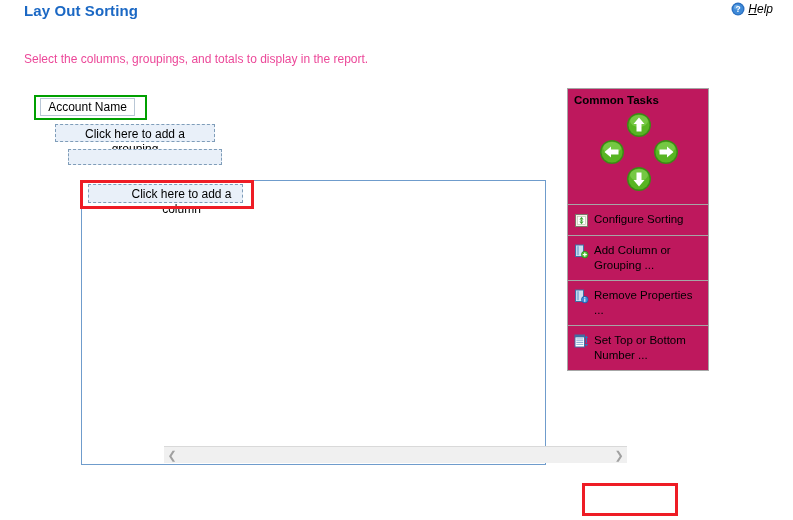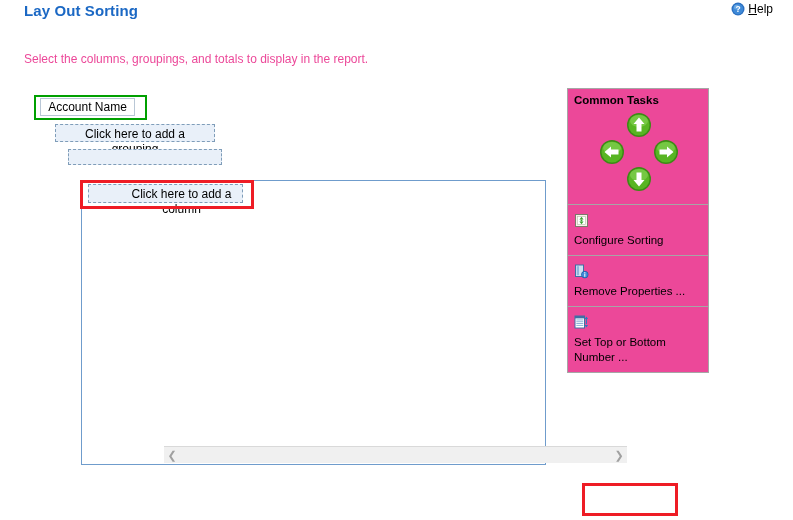--- a/index.html
+++ b/index.html
@@ -34,20 +34,21 @@
     display: flex;
     align-items: center;
     gap: 3px;
     font-size: 12px;
     color: #000000;
     text-decoration: none;
     cursor: pointer;
   }
   .help-link .label {
     text-decoration: none;
+    font-style: italic;
   }
   .help-link .label u {
     text-decoration: underline;
   }
   .help-icon {
     width: 14px;
     height: 14px;
     display: inline-block;
     line-height: 0;
   }
@@ -177,21 +178,21 @@
     border: 3px solid #ee1c25;
   }
 
   
   .tasks-panel {
     position: absolute;
     left: 567px;
     top: 88px;
     width: 142px;
     border: 1px solid #a6a6a6;
-    background: #ec4899;
+    background: #be185d;
     box-sizing: border-box;
   }
   .tasks-header {
     font-size: 11.5px;
     font-weight: bold;
     padding: 5px 0 4px 6px;
     color: #000;
   }
   .nav-pad {
     position: relative;
@@ -214,21 +215,20 @@
     padding: 5px 4px 5px 6px;
   }
   .task-item {
     display: flex;
     align-items: flex-start;
     gap: 5px;
     padding: 2px 0;
     cursor: pointer;
     font-size: 11.5px;
     line-height: 15px;
-    flex-direction: column;
   }
   .task-icon {
     width: 15px;
     height: 15px;
     flex: 0 0 15px;
     line-height: 0;
     margin-top: 1px;
   }
   .task-label {
     color: #000;
@@ -329,20 +329,35 @@
           <rect x="3.5" y="3.5" width="8" height="8" fill="#ffffff" stroke="#b5b5a5" stroke-width="0.6"></rect>
           <polygon points="7.5,3.8 9.6,6.4 5.4,6.4" fill="#3aa033"></polygon>
           <rect x="6.6" y="6.6" width="1.8" height="1.8" fill="#3aa033"></rect>
           <polygon points="7.5,11.2 5.4,8.6 9.6,8.6" fill="#3aa033"></polygon>
         </svg>
       </span>
       <span class="task-label">Configure Sorting</span>
     </div>
   </div>
 
+  <div class="task-group">
+    <div class="task-item">
+      <span class="task-icon">
+        <svg width="15" height="15" viewBox="0 0 15 15">
+          <rect x="1.5" y="1" width="8" height="11.5" fill="#cfe0f2" stroke="#3f6fa5" stroke-width="1"></rect>
+          <rect x="2.8" y="2.2" width="2.2" height="9" fill="#8fb6dd"></rect>
+          <circle cx="10.8" cy="10.6" r="3.6" fill="#2f8a22"></circle>
+          <circle cx="10.8" cy="10.6" r="2.9" fill="#4fc033"></circle>
+          <rect x="10.2" y="8.6" width="1.2" height="4" fill="#ffffff"></rect>
+          <rect x="8.8" y="10" width="4" height="1.2" fill="#ffffff"></rect>
+        </svg>
+      </span>
+      <span class="task-label">Add Column or Grouping ...</span>
+    </div>
+  </div>
 
   <div class="task-group">
     <div class="task-item">
       <span class="task-icon">
         <svg width="15" height="15" viewBox="0 0 15 15">
           <rect x="1.5" y="1" width="8" height="11.5" fill="#cfe0f2" stroke="#3f6fa5" stroke-width="1"></rect>
           <rect x="2.8" y="2.2" width="2.2" height="9" fill="#8fb6dd"></rect>
           <circle cx="10.8" cy="10.6" r="3.6" fill="#1d5fa8"></circle>
           <circle cx="10.8" cy="10.6" r="2.9" fill="#3f8ad8"></circle>
           <rect x="10.3" y="9.6" width="1" height="3.2" fill="#ffffff"></rect>

